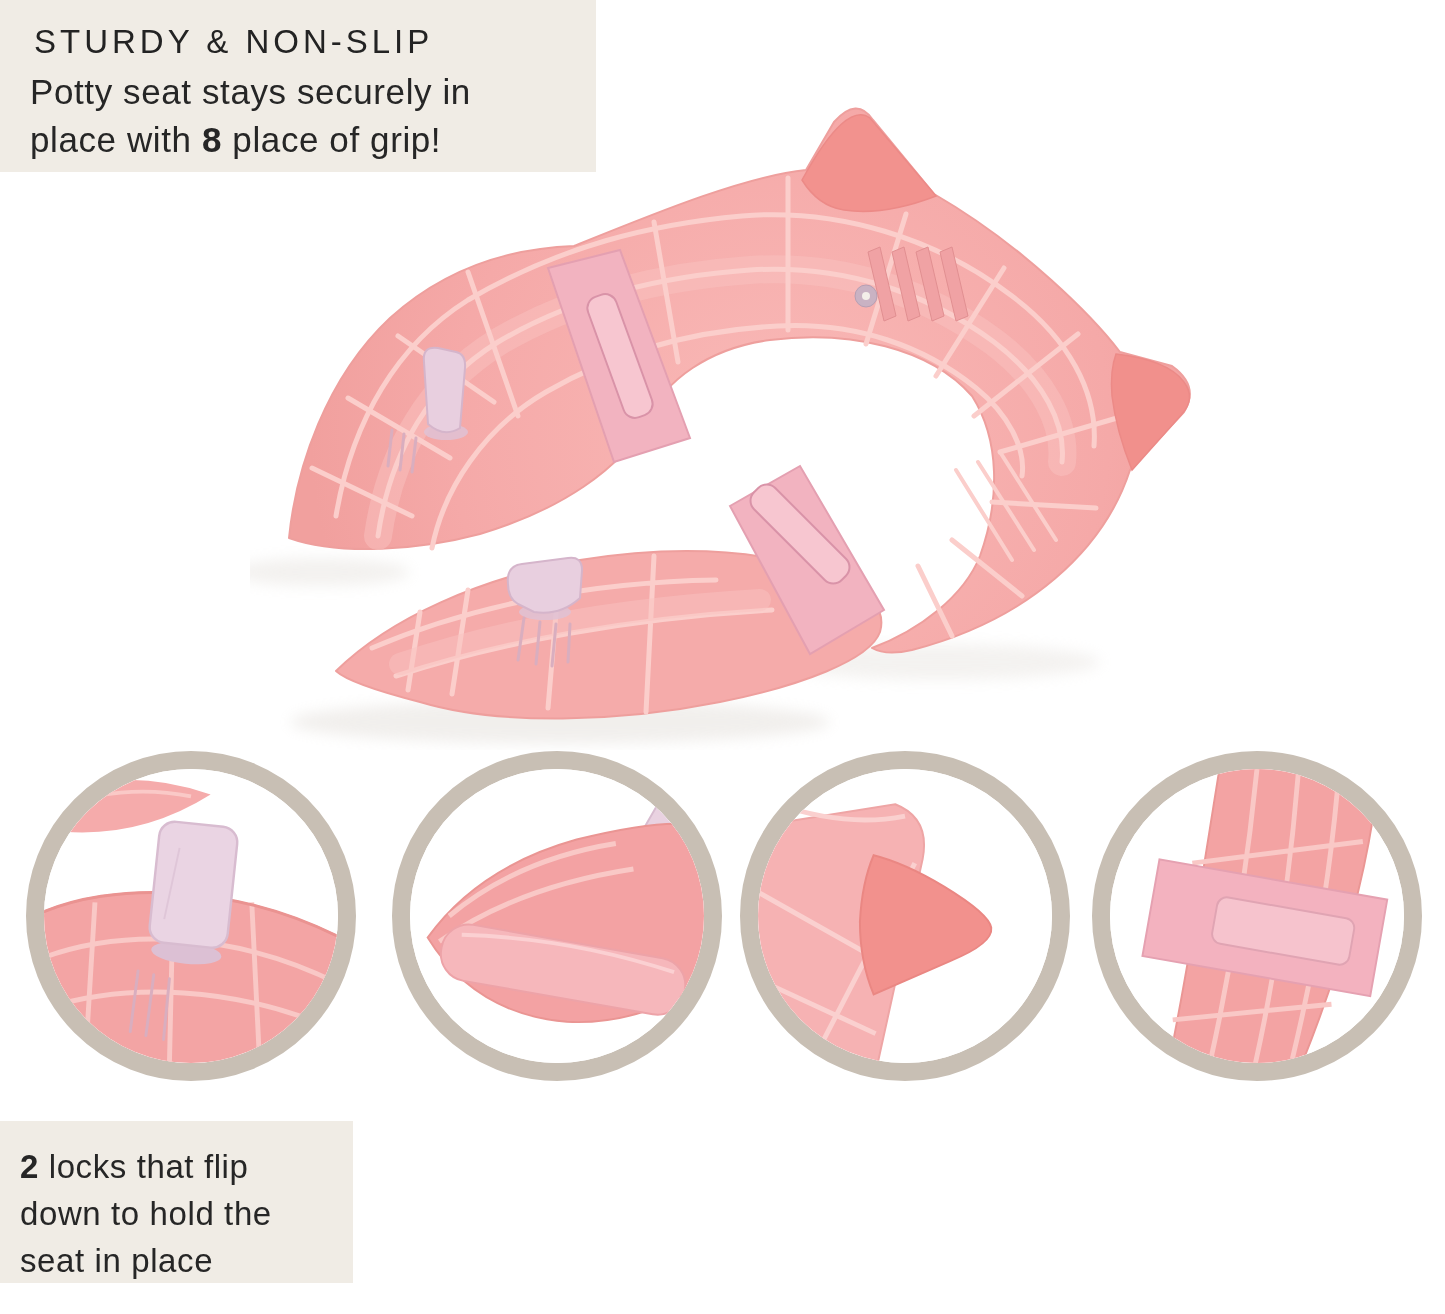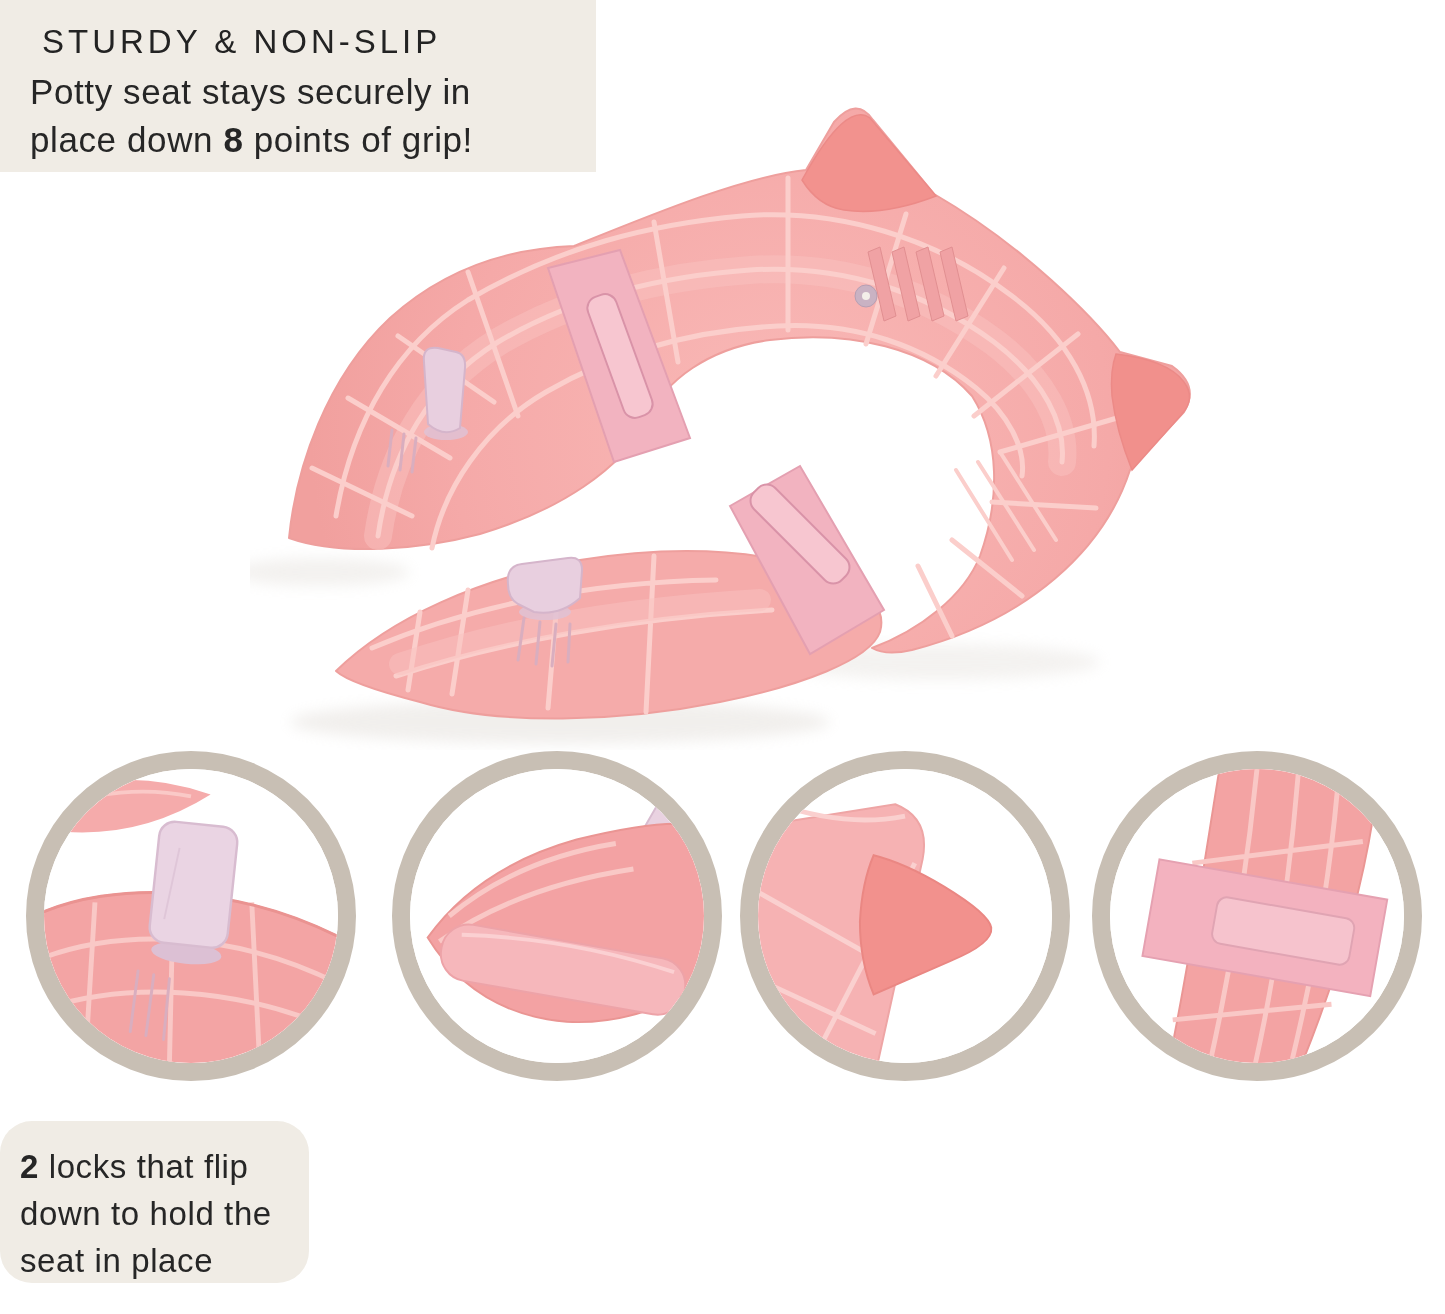--- a/index.html
+++ b/index.html
@@ -6,21 +6,21 @@
   .stage{
     position:relative;width:1445px;height:1314px;background:#ffffff;
     font-family:"Liberation Sans",sans-serif;overflow:hidden;
   }
   
   .callout{
     position:absolute;left:0;top:0;width:596px;height:172px;
     background:#f0ece5;box-sizing:border-box;padding:23px 30px 0 30px;
   }
   .callout h1{
-    margin:0 0 7px 12px;font-size:33px;font-weight:400;letter-spacing:4px;
+    margin:0 0 7px 4px;font-size:33px;font-weight:400;letter-spacing:4px;
     color:#232323;white-space:nowrap;
   }
   .callout p{
     margin:0;font-size:35px;font-weight:400;line-height:1.37;
     letter-spacing:0.6px;color:#262626;
   }
   strong{font-weight:700;}
   
   .photo{position:absolute;left:250px;top:85px;width:980px;height:665px;}
   .photo svg{display:block;width:100%;height:100%;}
@@ -40,21 +40,21 @@
     letter-spacing:0.6px;color:#262626;
   }
 </style>
 </head>
 <body>
 
 <div class="stage">
 
   <div class="callout">
     <h1>STURDY &amp; NON-SLIP</h1>
-    <p><span>Potty seat stays securely in place down </span><strong>8</strong><span> points of grip!</span></p>
+    <p><span>Potty seat stays securely in place with </span><strong>8</strong><span> place of grip!</span></p>
   </div>
 
   <div class="photo">
     <svg viewBox="250 85 980 665" xmlns="http://www.w3.org/2000/svg">
       <defs>
         <filter id="soft" x="-50%" y="-50%" width="200%" height="200%">
           <feGaussianBlur stdDeviation="7"></feGaussianBlur>
         </filter>
         <radialGradient id="ringGrad" cx="780" cy="430" r="470" gradientUnits="userSpaceOnUse">
           <stop offset="0%" stop-color="#f9b9b7"></stop>
@@ -215,17 +215,17 @@
         <path d="M150,0 C140,100 122,210 102,300 M192,6 C184,104 168,212 148,302 M232,22 C224,110 208,205 186,296
                  M84,96 L258,74 M74,178 L244,156 M64,256 L226,240" fill="none" stroke="#f9c8c6" stroke-width="5"></path>
         <g transform="translate(158,162) rotate(10)">
           <rect x="-118" y="-50" width="236" height="100" fill="#f3b2bf" stroke="#e5a1b1" stroke-width="2"></rect>
           <rect x="-52" y="-24" width="142" height="48" rx="10" fill="#f6c3cd" stroke="#e0a4b3" stroke-width="2"></rect>
         </g>
       </g>
     </svg>
   </div>
 
-  <div class="caption" style="left:0;width:309px;border-radius:32px;">
+  <div class="caption" style="left:0;width:353px;">
     <p><strong>2</strong><span> locks that flip down to hold the seat in place</span></p>
   </div>
 
 </div>
 
 </body></html>

